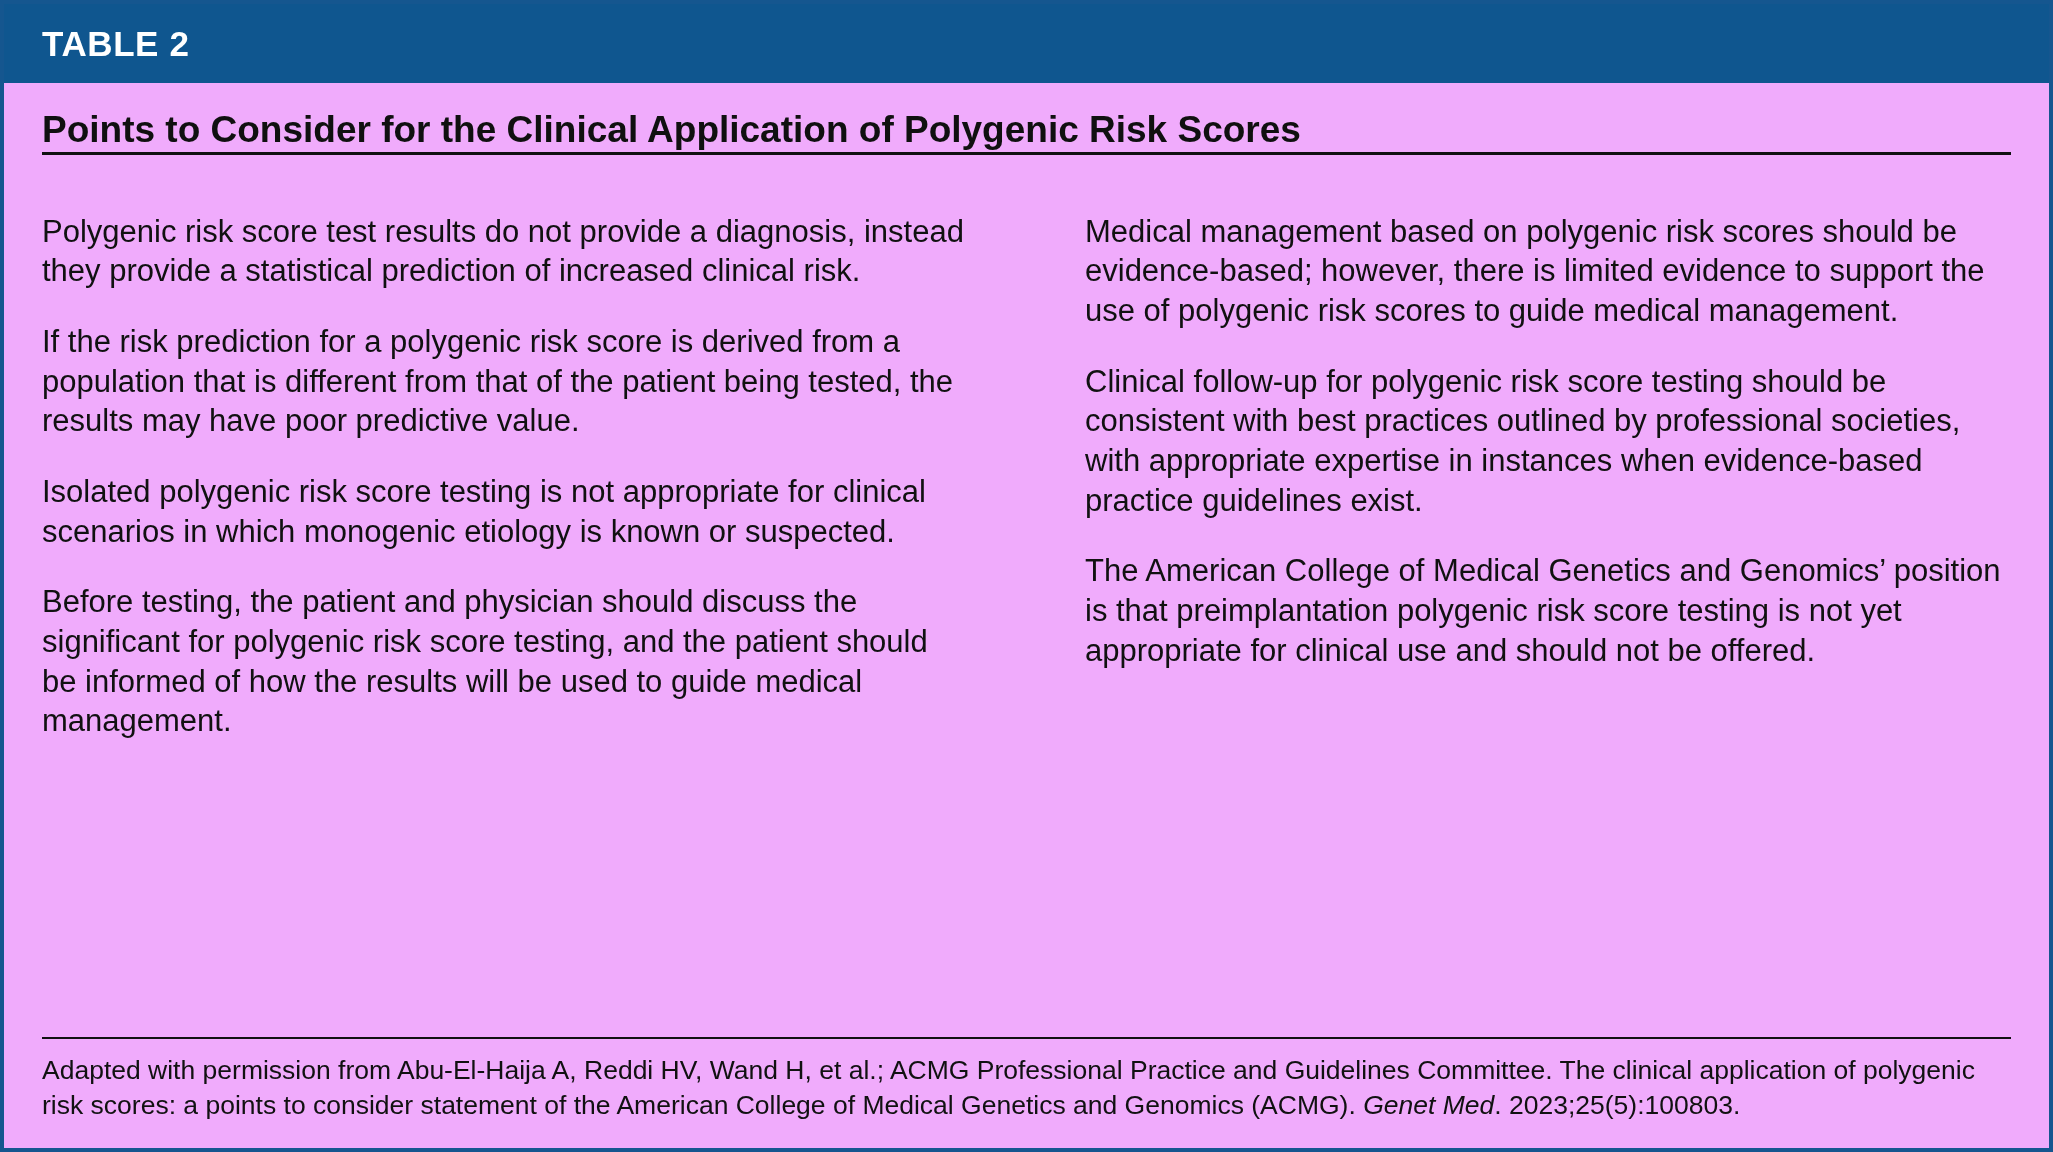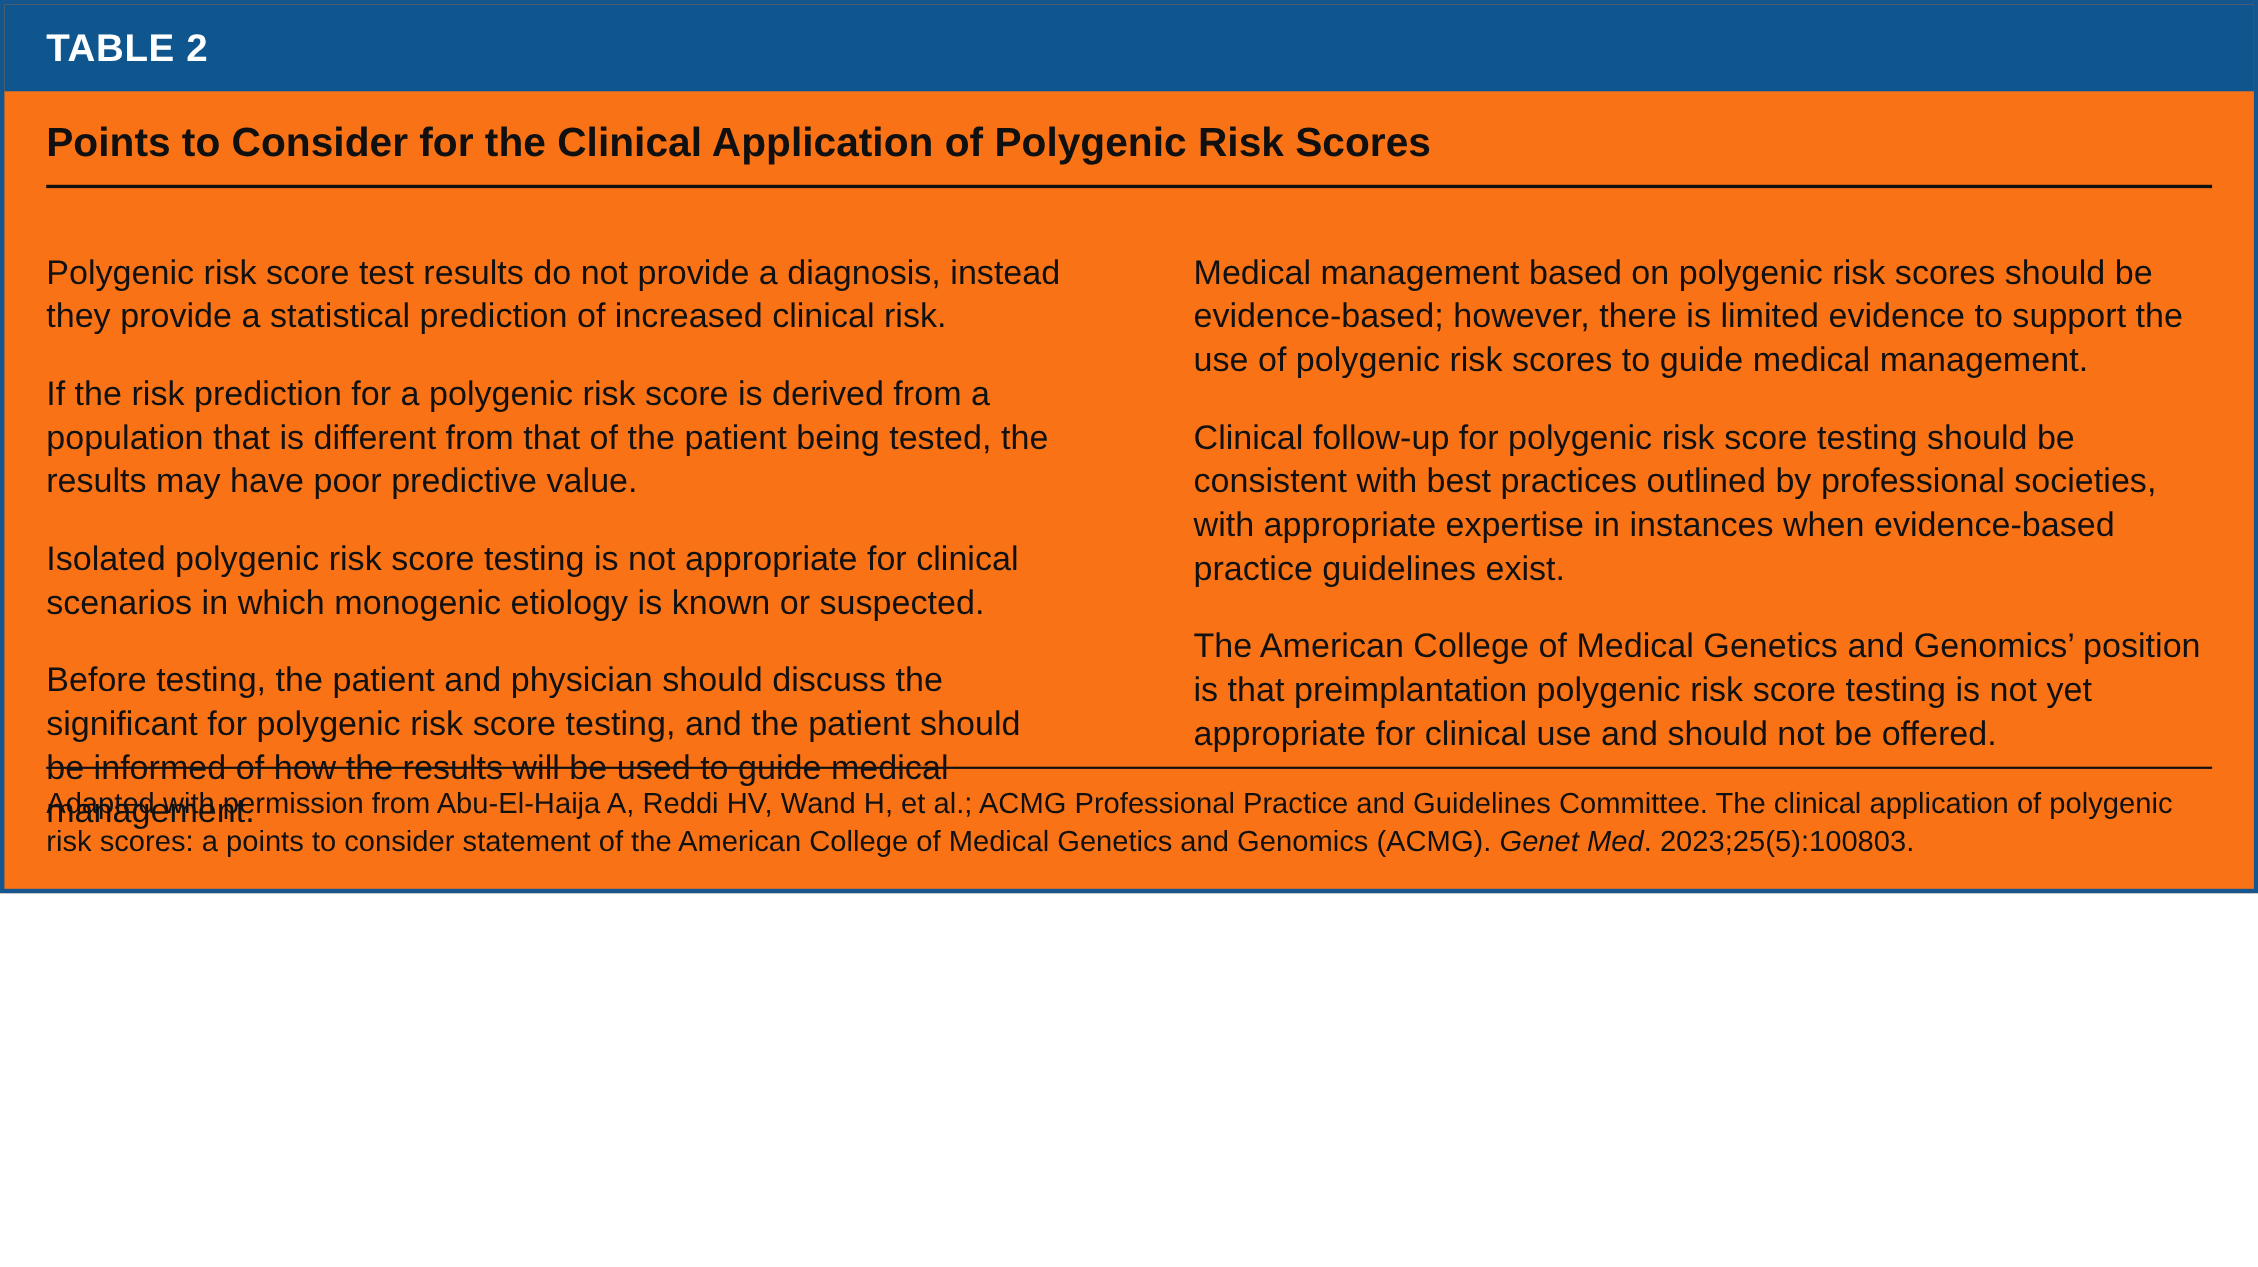--- a/index.html
+++ b/index.html
@@ -11,24 +11,24 @@
     height: 1152px;
     background: #ffffff;
     font-family: "Liberation Sans", sans-serif;
     color: #000000;
     overflow: hidden;
   }
 
   .table-figure {
     position: relative;
     width: 2053px;
-    height: 812px;
+    height: 1152px;
     box-sizing: border-box;
     border: 4px solid #15568f;
-    background: #f97316;
+    background: #f0abfc;
   }
 
   .table-banner {
     background: #0f568f;
     height: 79px;
     display: flex;
     align-items: center;
     padding-left: 38px;
     box-sizing: border-box;
   }
@@ -42,21 +42,20 @@
 
   .table-title-wrap {
     padding: 26px 38px 0 38px;
   }
 
   .table-title {
     font-size: 37px;
     font-weight: bold;
     color: #101010;
     line-height: 1.15;
-    padding-bottom: 16px;
   }
 
   .rule-heavy {
     border-bottom: 3px solid #111111;
     margin: 0 38px;
   }
 
   .rule-light {
     border-bottom: 2px solid #111111;
     margin: 0 38px;

